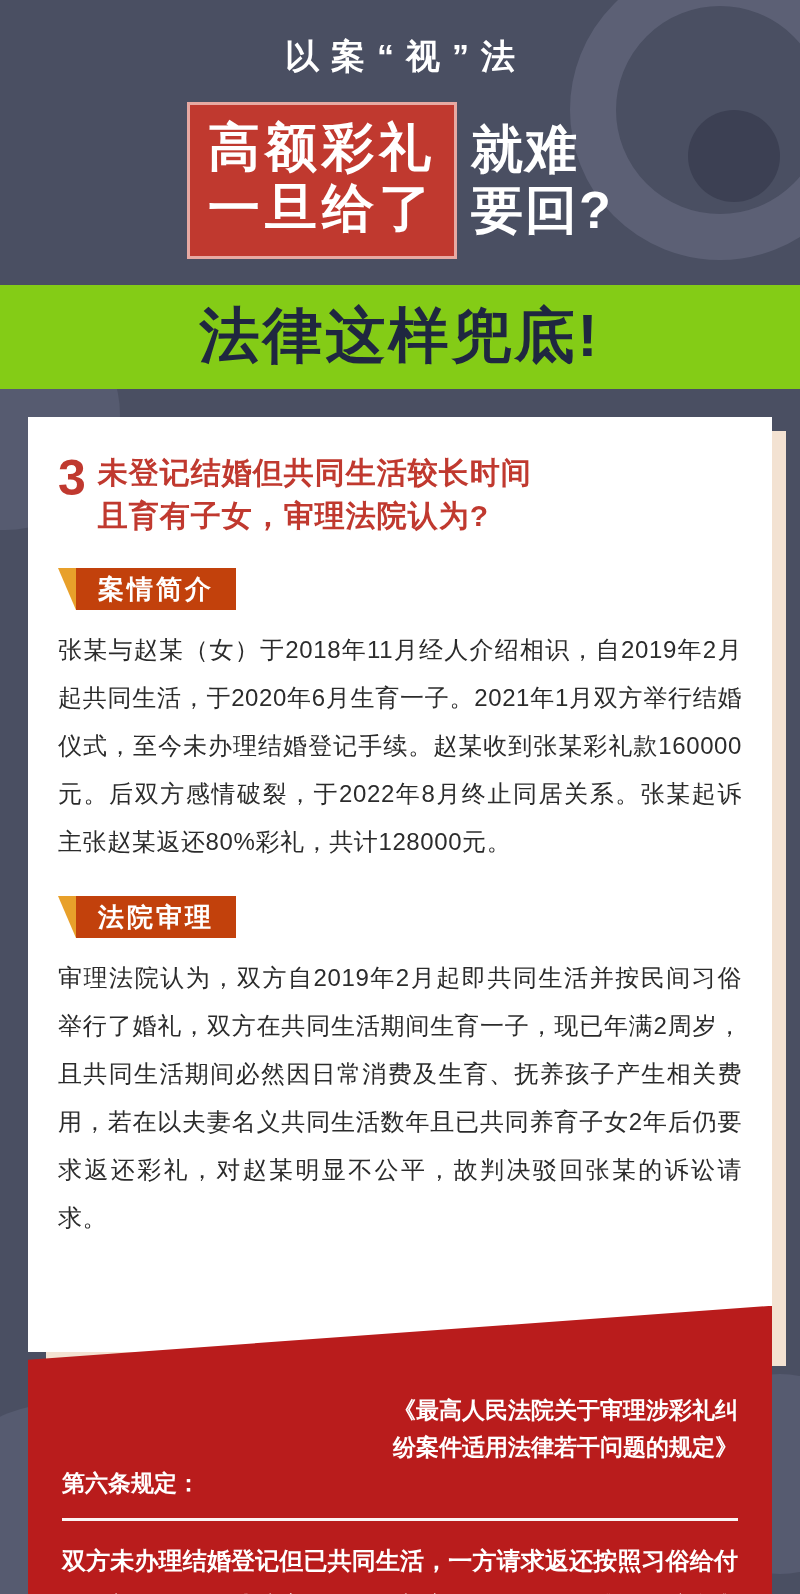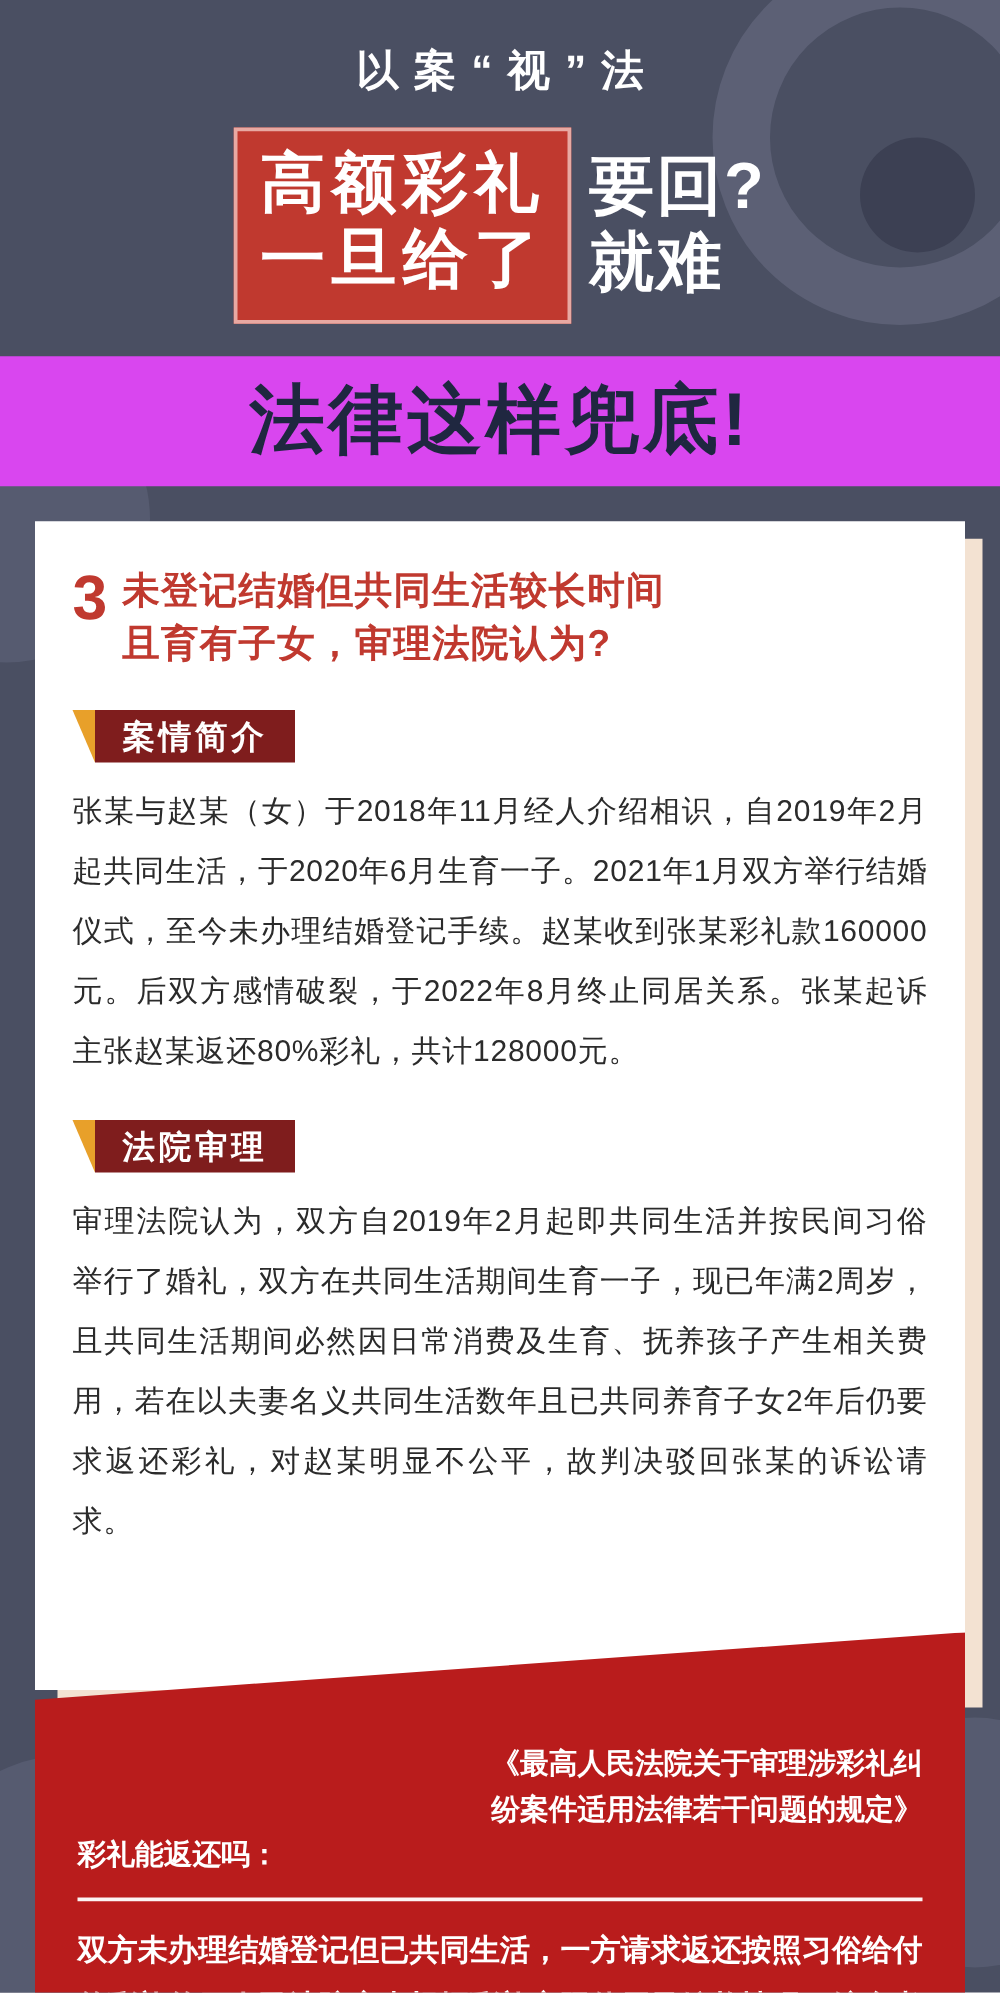--- a/index.html
+++ b/index.html
@@ -87,21 +87,21 @@
     text-align: left;
     white-space: nowrap;
   }
 
   
   .banner {
     position: relative;
     z-index: 3;
     margin-top: 26px;
     height: 104px;
-    background: #d946ef;
+    background: #84cc16;
     display: flex;
     align-items: center;
     justify-content: center;
   }
   .banner span {
     color: #1f2740;
     font-size: 60px;
     font-weight: bold;
     letter-spacing: 3px;
   }
@@ -154,21 +154,21 @@
   }
   .ribbon .tail {
     position: absolute;
     left: -18px; top: 0;
     width: 0; height: 0;
     border-top: 0 solid transparent;
     border-bottom: 42px solid transparent;
     border-right: 18px solid #e8a02a;
   }
   .ribbon .label {
-    background: #7f1d1d;
+    background: #c2410c;
     color: #ffffff;
     font-size: 26px;
     font-weight: bold;
     letter-spacing: 3px;
     padding: 6px 22px;
     display: block;
     line-height: 30px;
   }
 
   .para {
@@ -241,22 +241,22 @@
 <div class="bg-deco deco-circle-bottom2"></div>
 
 <div class="header">
   <div class="kicker">以案“视”法</div>
   <div class="title-row">
     <div class="title-box">
       <div>高额彩礼</div>
       <div>一旦给了</div>
     </div>
     <div class="title-right">
+      <div>就难</div>
       <div>要回?</div>
-      <div>就难</div>
     </div>
   </div>
 </div>
 
 <div class="banner">
   <span>法律这样兜底!</span>
 </div>
 
 <div class="card-wrap">
   <div class="card-shadow"></div>
@@ -296,21 +296,21 @@
     <path d="M45 20 C26 20 13 34 13 51 C13 63 21 70 25 78 L65 78 C69 70 77 63 77 51 C77 34 64 20 45 20 Z" fill="#f5c451"></path>
     <text x="45" y="66" font-size="42" font-weight="bold" fill="#ffffff" text-anchor="middle" font-family="Liberation Sans, sans-serif">?</text>
     <rect x="26" y="81" width="38" height="8" rx="3" fill="#e9e9e9"></rect>
     <rect x="28" y="92" width="34" height="8" rx="3" fill="#e9e9e9"></rect>
     <rect x="32" y="103" width="26" height="10" rx="4" fill="#bdbdbd"></rect>
   </svg>
 
   <div class="red-cite">
     <div>《最高人民法院关于审理涉彩礼纠</div>
     <div>纷案件适用法律若干问题的规定》</div>
-    <div class="third">彩礼能返还吗：</div>
+    <div class="third">第六条规定：</div>
   </div>
 
   <div class="divider"></div>
 
   <div class="red-body">双方未办理结婚登记但已共同生活，一方请求返还按照习俗给付的彩礼的，人民法院应当根据彩礼实际使用及嫁妆情况，综合考虑共同生活及孕育情况、双方过错等事实，结合当地习俗，确定是否返还以及返还的具体比例。</div>
 </div>
 
 <div class="footer">@新华网</div>
 
 </body></html>

